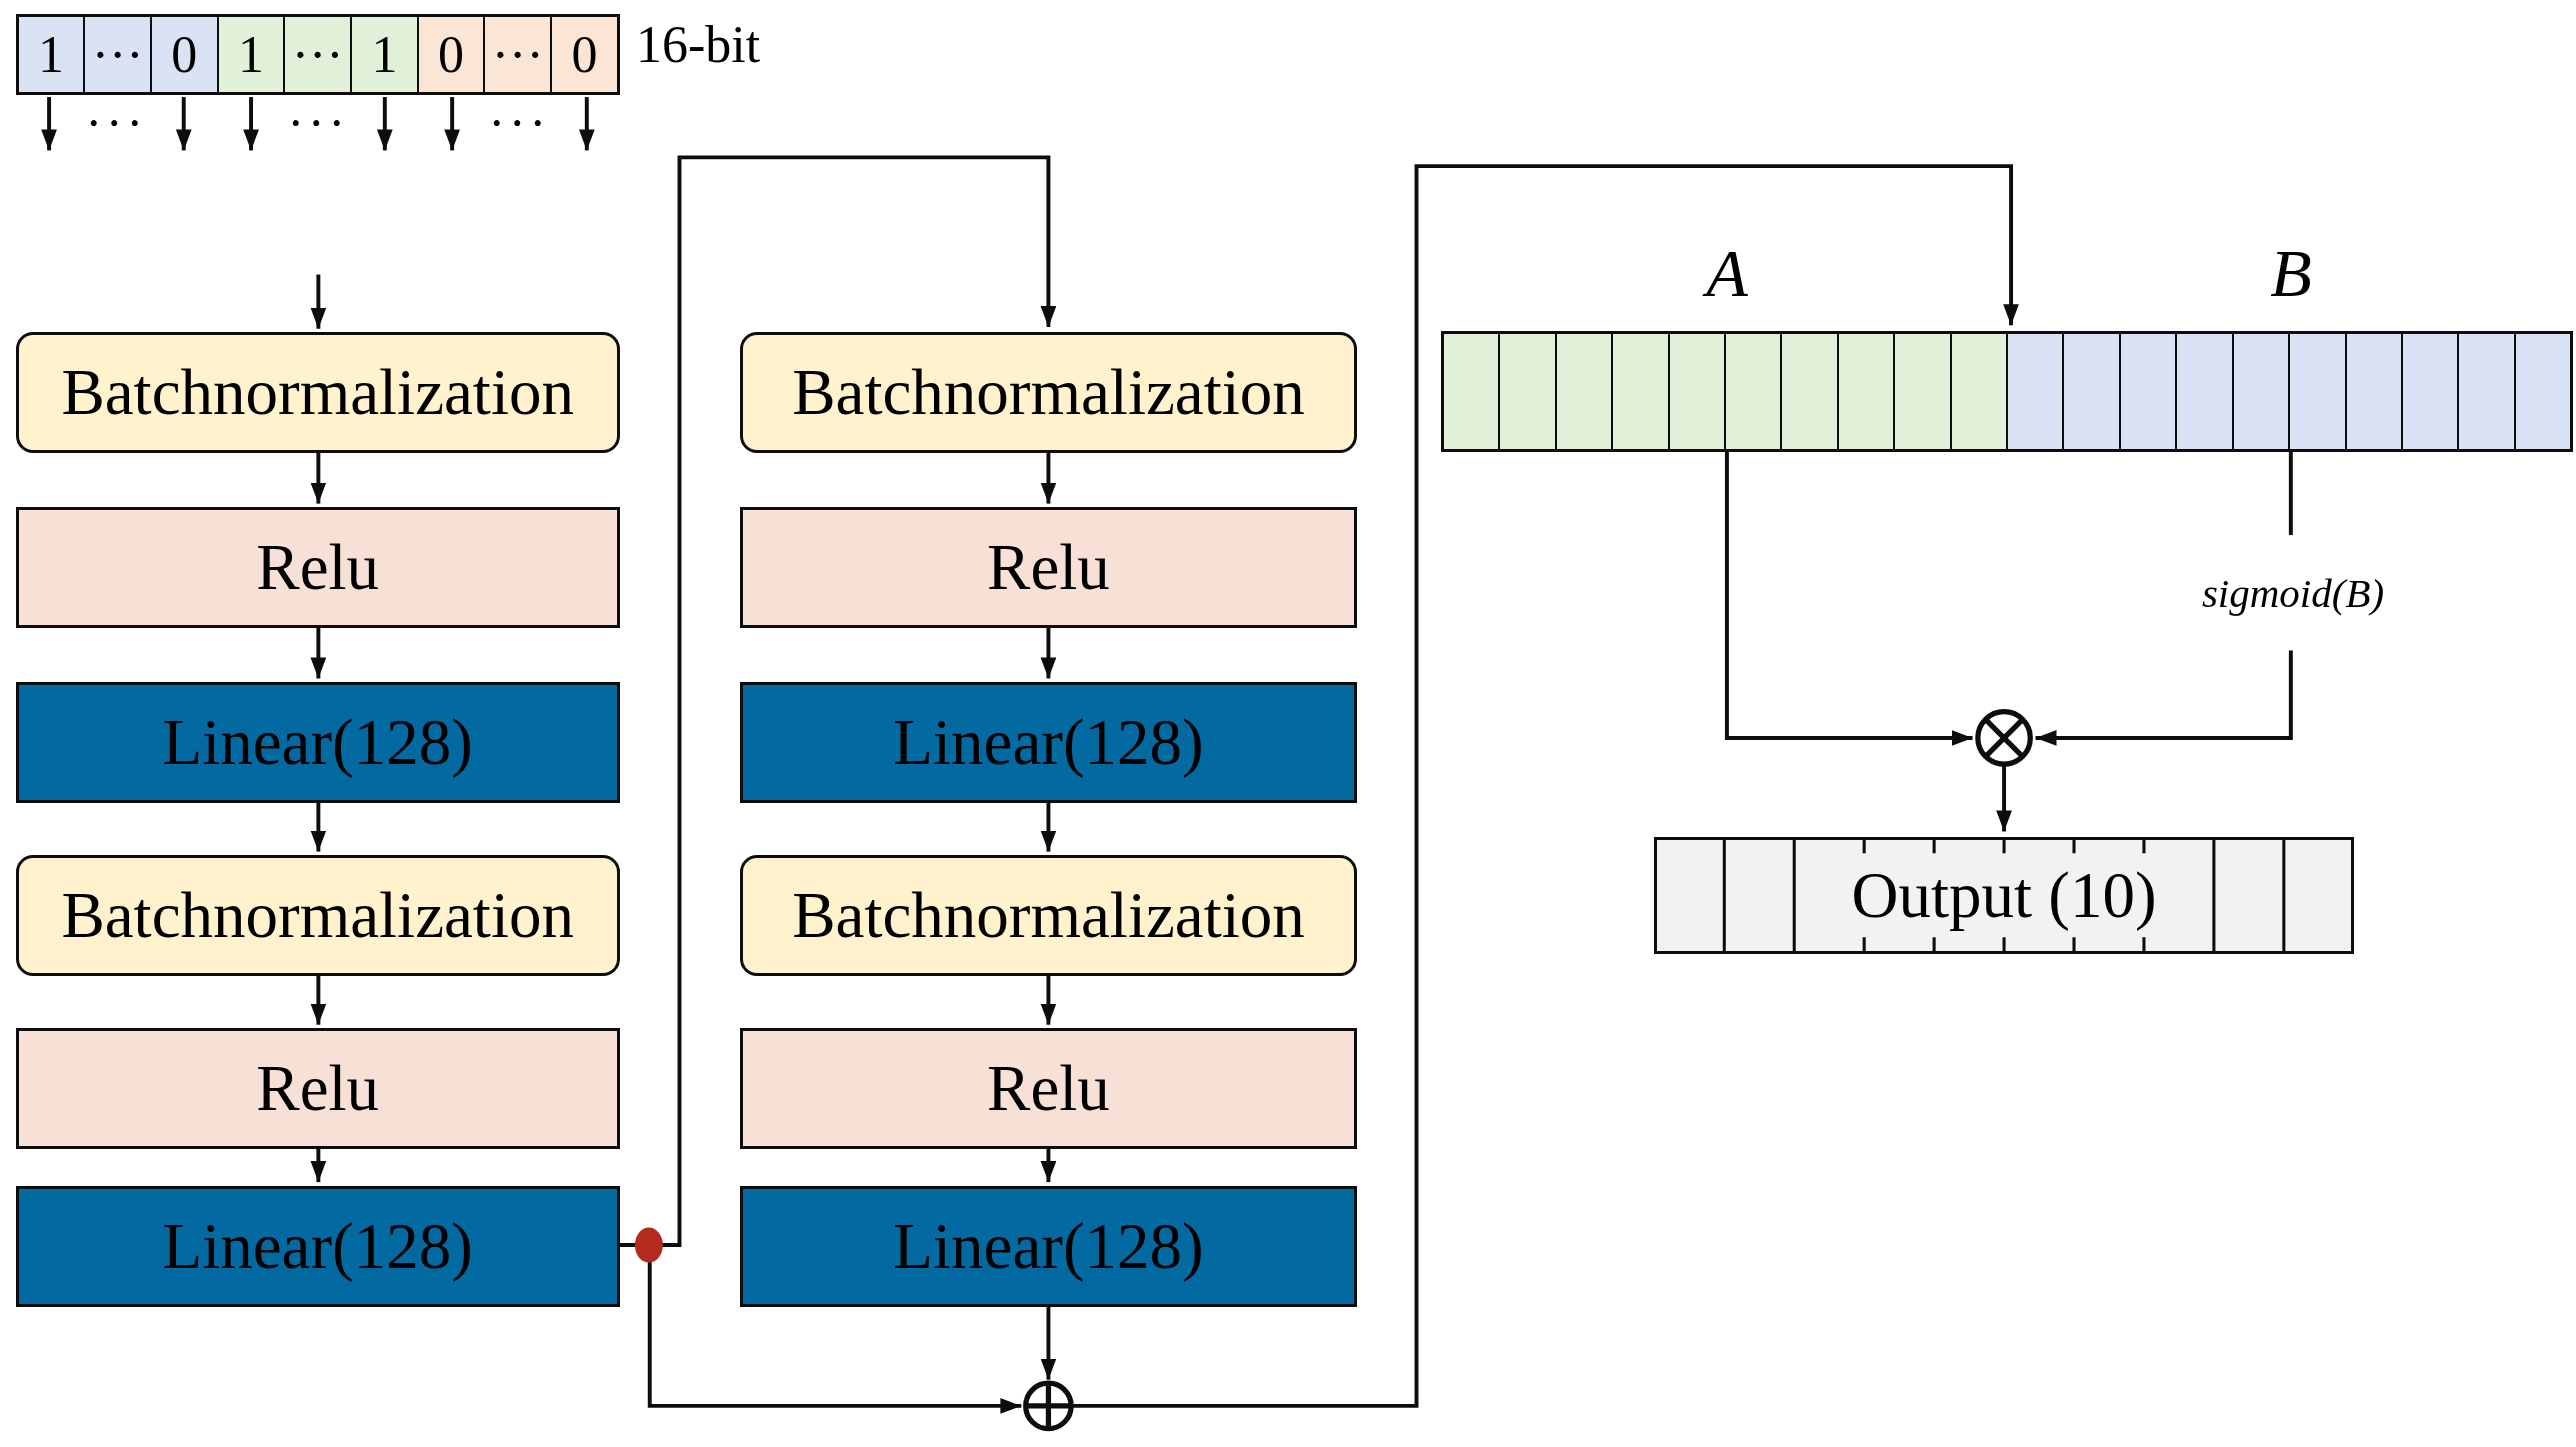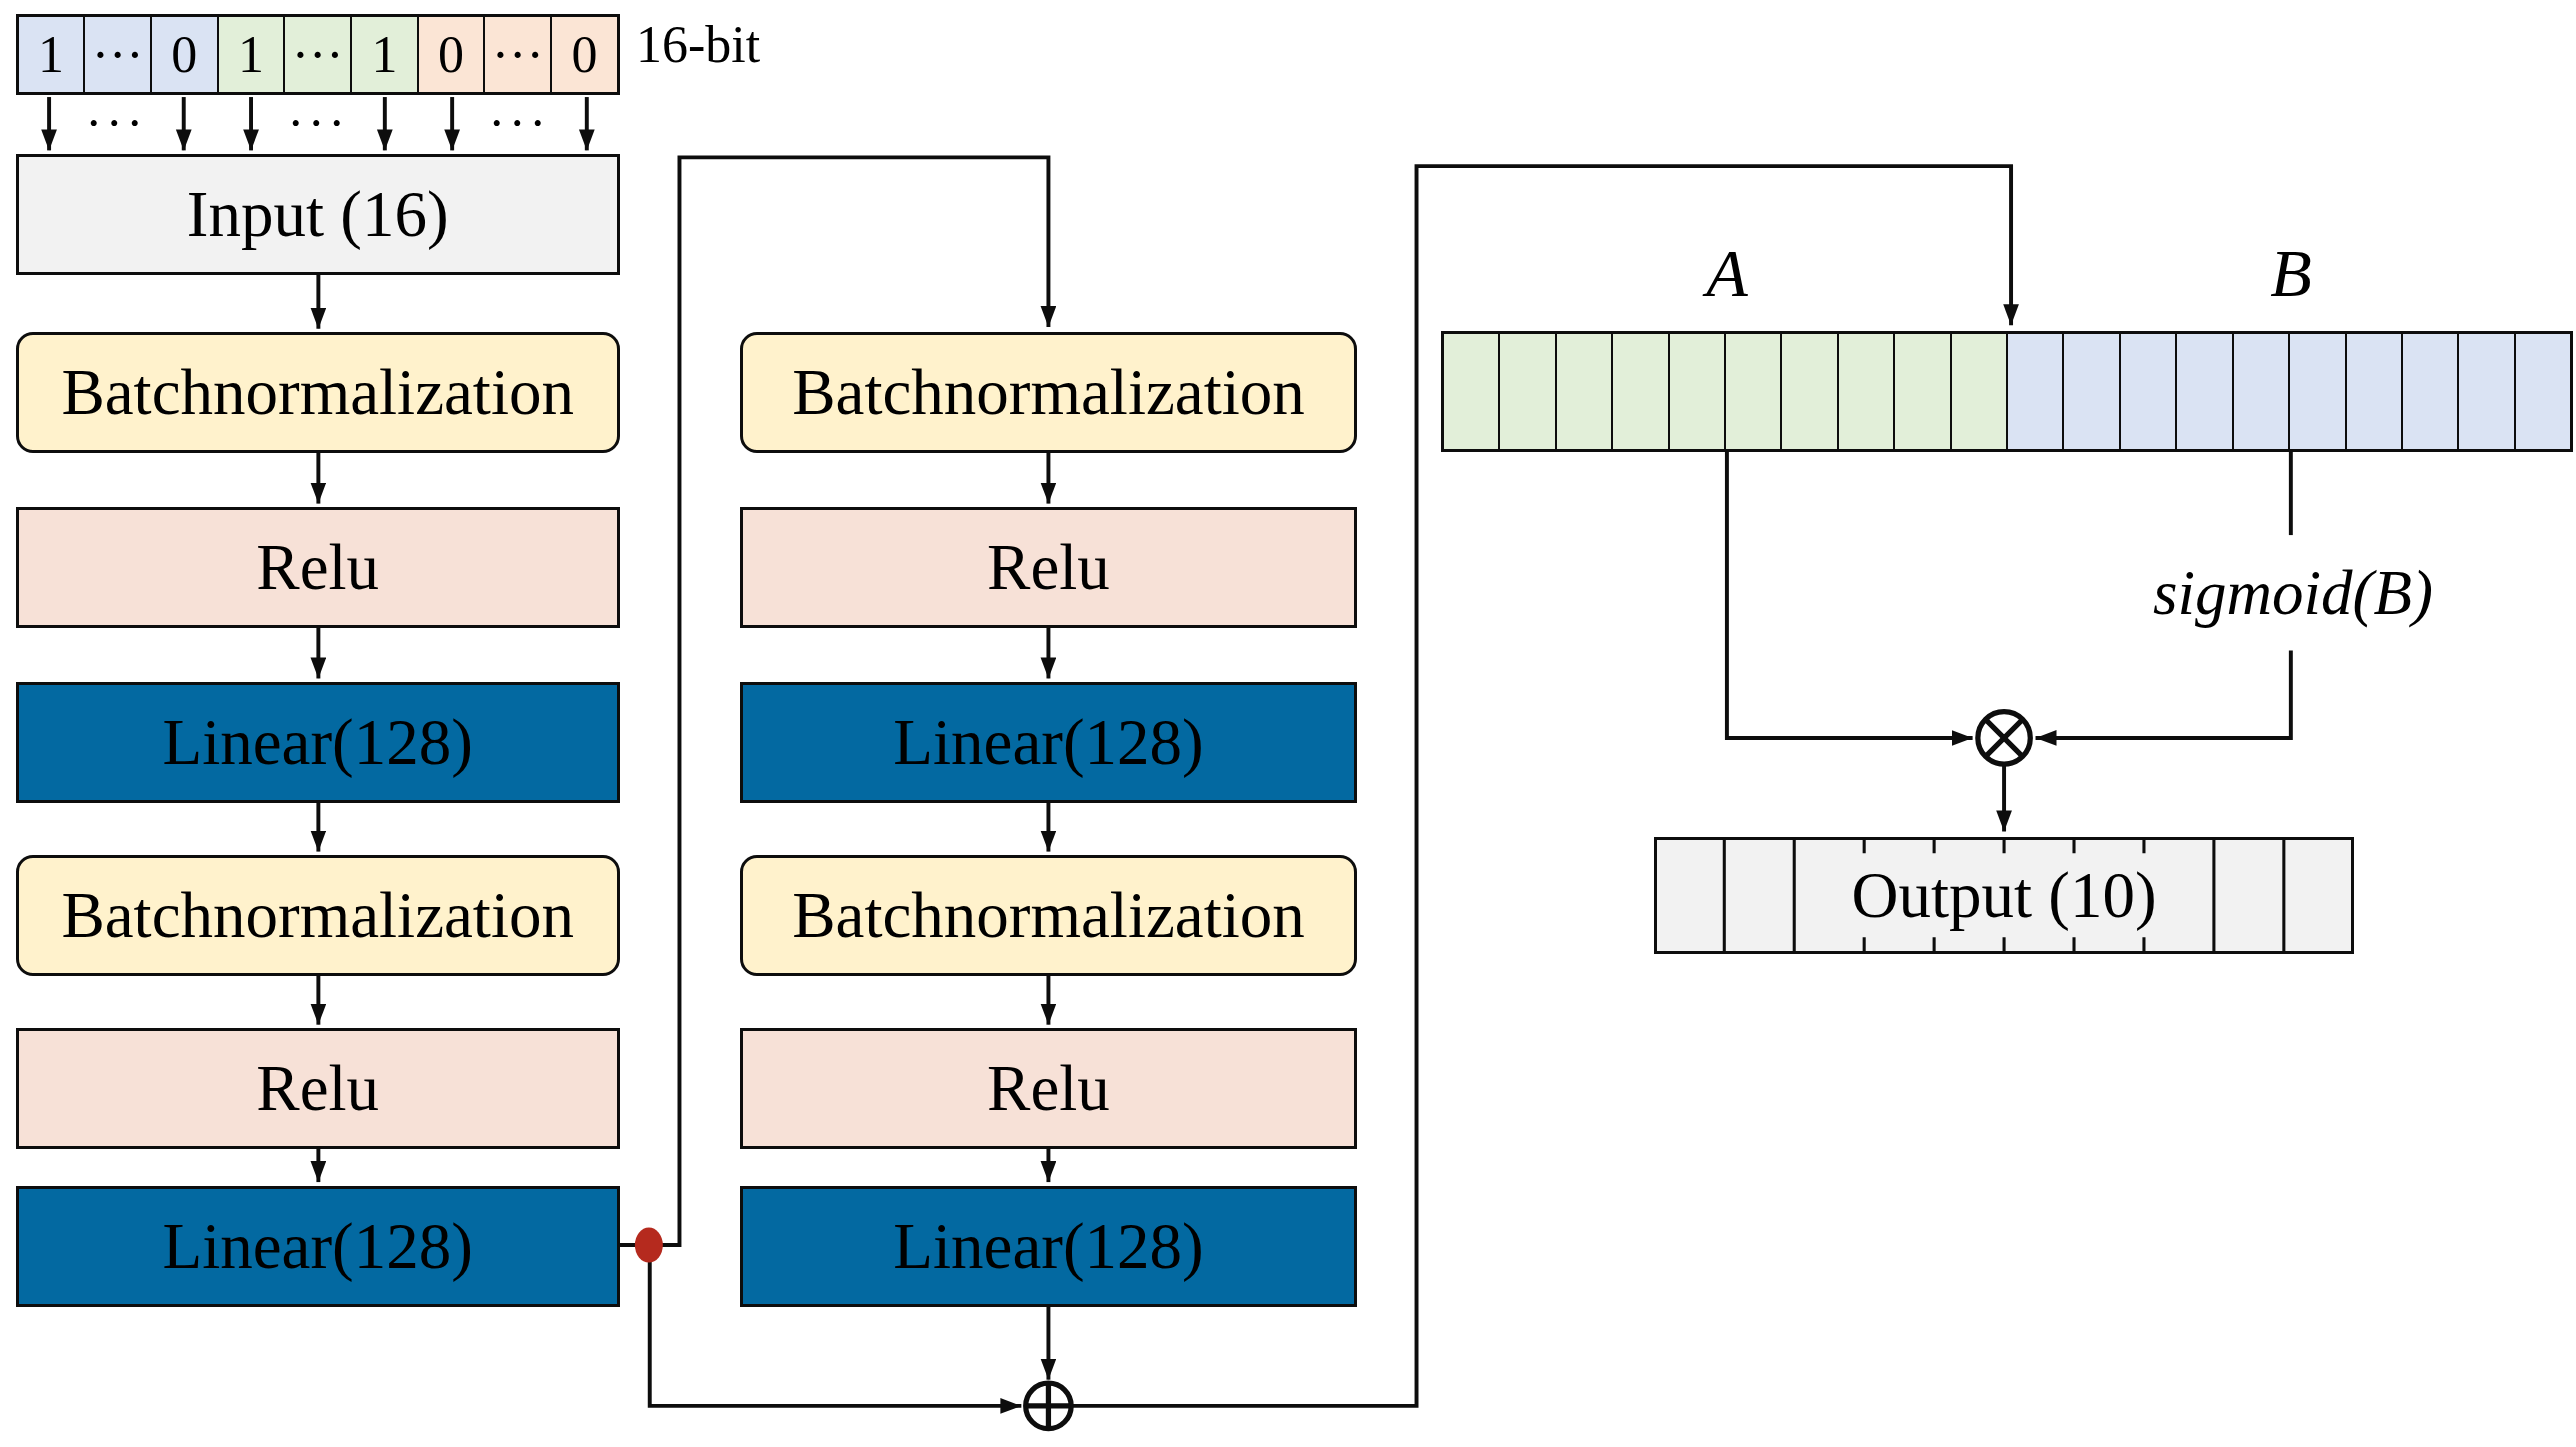--- a/index.html
+++ b/index.html
@@ -69,21 +69,21 @@
     display:flex;align-items:center;justify-content:center;
     font-size:65px;line-height:1;white-space:nowrap;
   }
 
   
   .lbl{position:absolute;line-height:1;white-space:nowrap;}
   .lbl-center{transform:translate(-50%,-50%);}
   .lbl-16bit{left:636px;top:19px;font-size:52px;}
   .lbl-a{left:1727px;top:273px;font-size:68px;font-style:italic;}
   .lbl-b{left:2291px;top:273px;font-size:68px;font-style:italic;}
-  .lbl-sigmoid{left:2293px;top:593px;font-size:63px;font-style:italic;}
+  .lbl-sigmoid{left:2293px;top:593px;font-size:41px;font-style:italic;}
   .lbl-skip{left:841px;top:1357px;font-size:54px;}
   .dots{position:absolute;transform:translate(-50%,-50%);font-size:51px;letter-spacing:3.5px;line-height:1;}
 </style>
 </head>
 <body>
 
 <div id="canvas">
 
   <div class="bitrow">
     <div class="bitcell bc-blue">1</div>
@@ -95,21 +95,20 @@
     <div class="bitcell bc-orange">0</div>
     <div class="bitcell bc-orange">···</div>
     <div class="bitcell bc-orange">0</div>
   </div>
   <div class="lbl lbl-16bit">16-bit</div>
 
   <div class="dots" style="left:116px;top:123px;">···</div>
   <div class="dots" style="left:318px;top:123px;">···</div>
   <div class="dots" style="left:519px;top:123px;">···</div>
 
-  <div class="box col-left row-input fill-gray">Input (16)</div>
   <div class="box col-left row-1 fill-yellow">Batchnormalization</div>
   <div class="box col-left row-2 fill-relu">Relu</div>
   <div class="box col-left row-3 fill-green">Linear(128)</div>
   <div class="box col-left row-4 fill-yellow">Batchnormalization</div>
   <div class="box col-left row-5 fill-relu">Relu</div>
   <div class="box col-left row-6 fill-green">Linear(128)</div>
 
   <div class="box col-mid row-1 fill-yellow">Batchnormalization</div>
   <div class="box col-mid row-2 fill-relu">Relu</div>
   <div class="box col-mid row-3 fill-green">Linear(128)</div>

